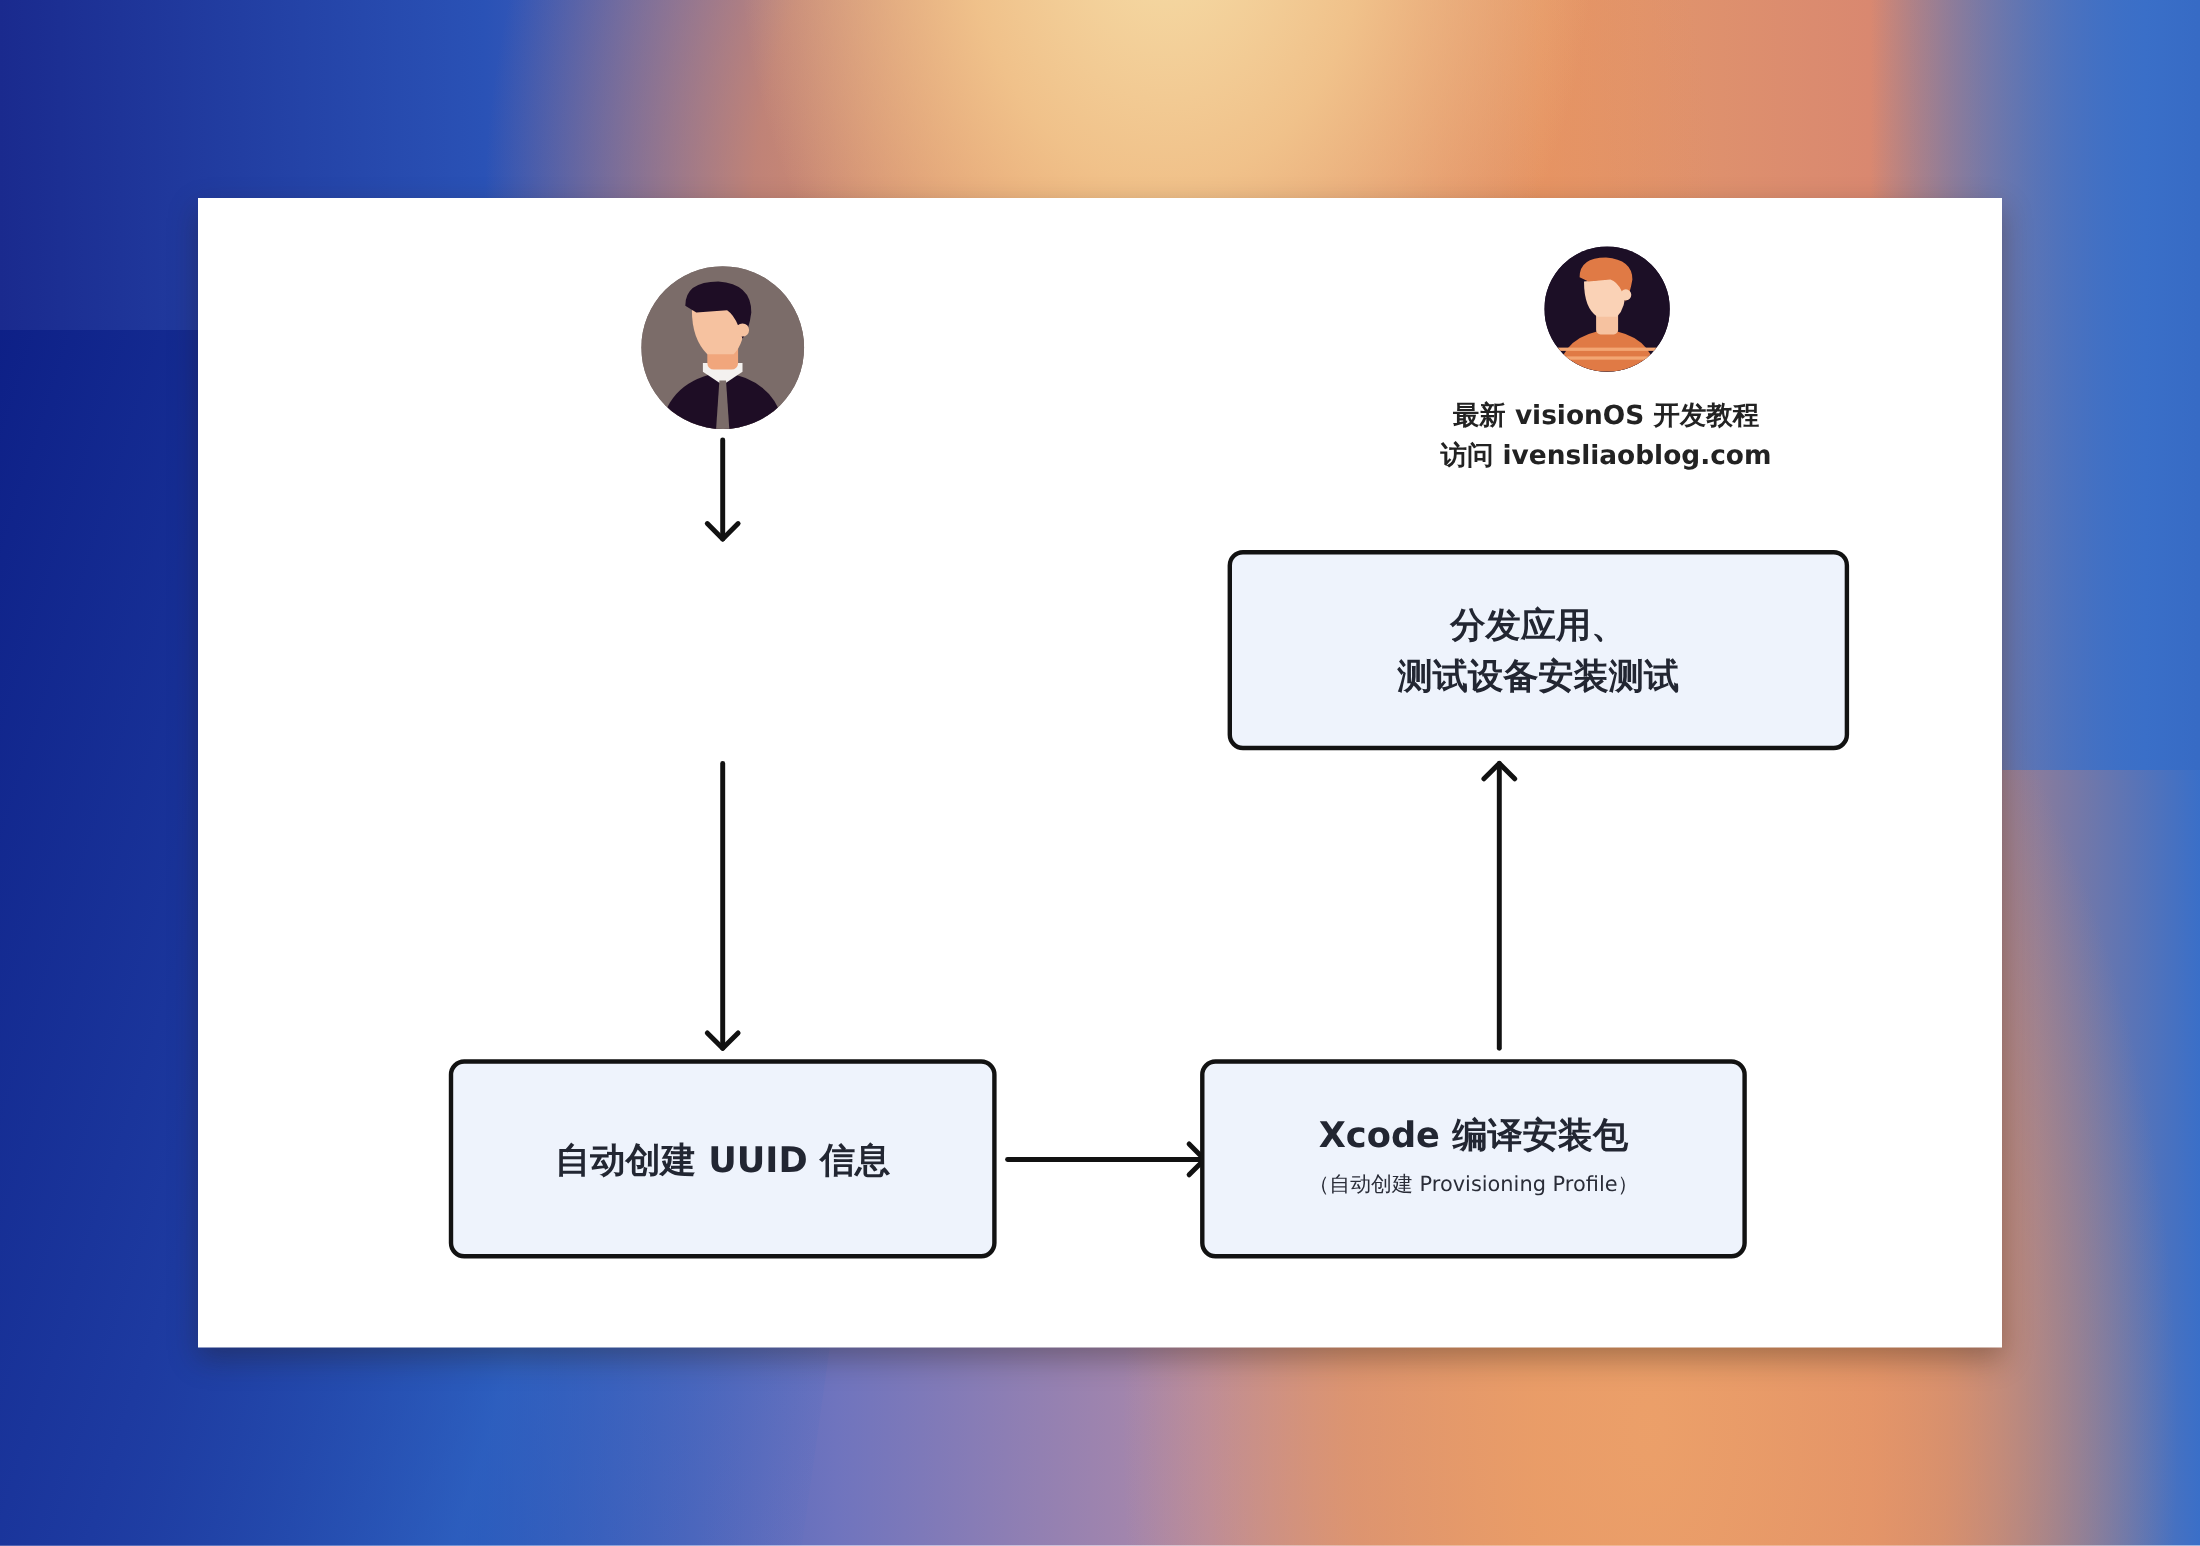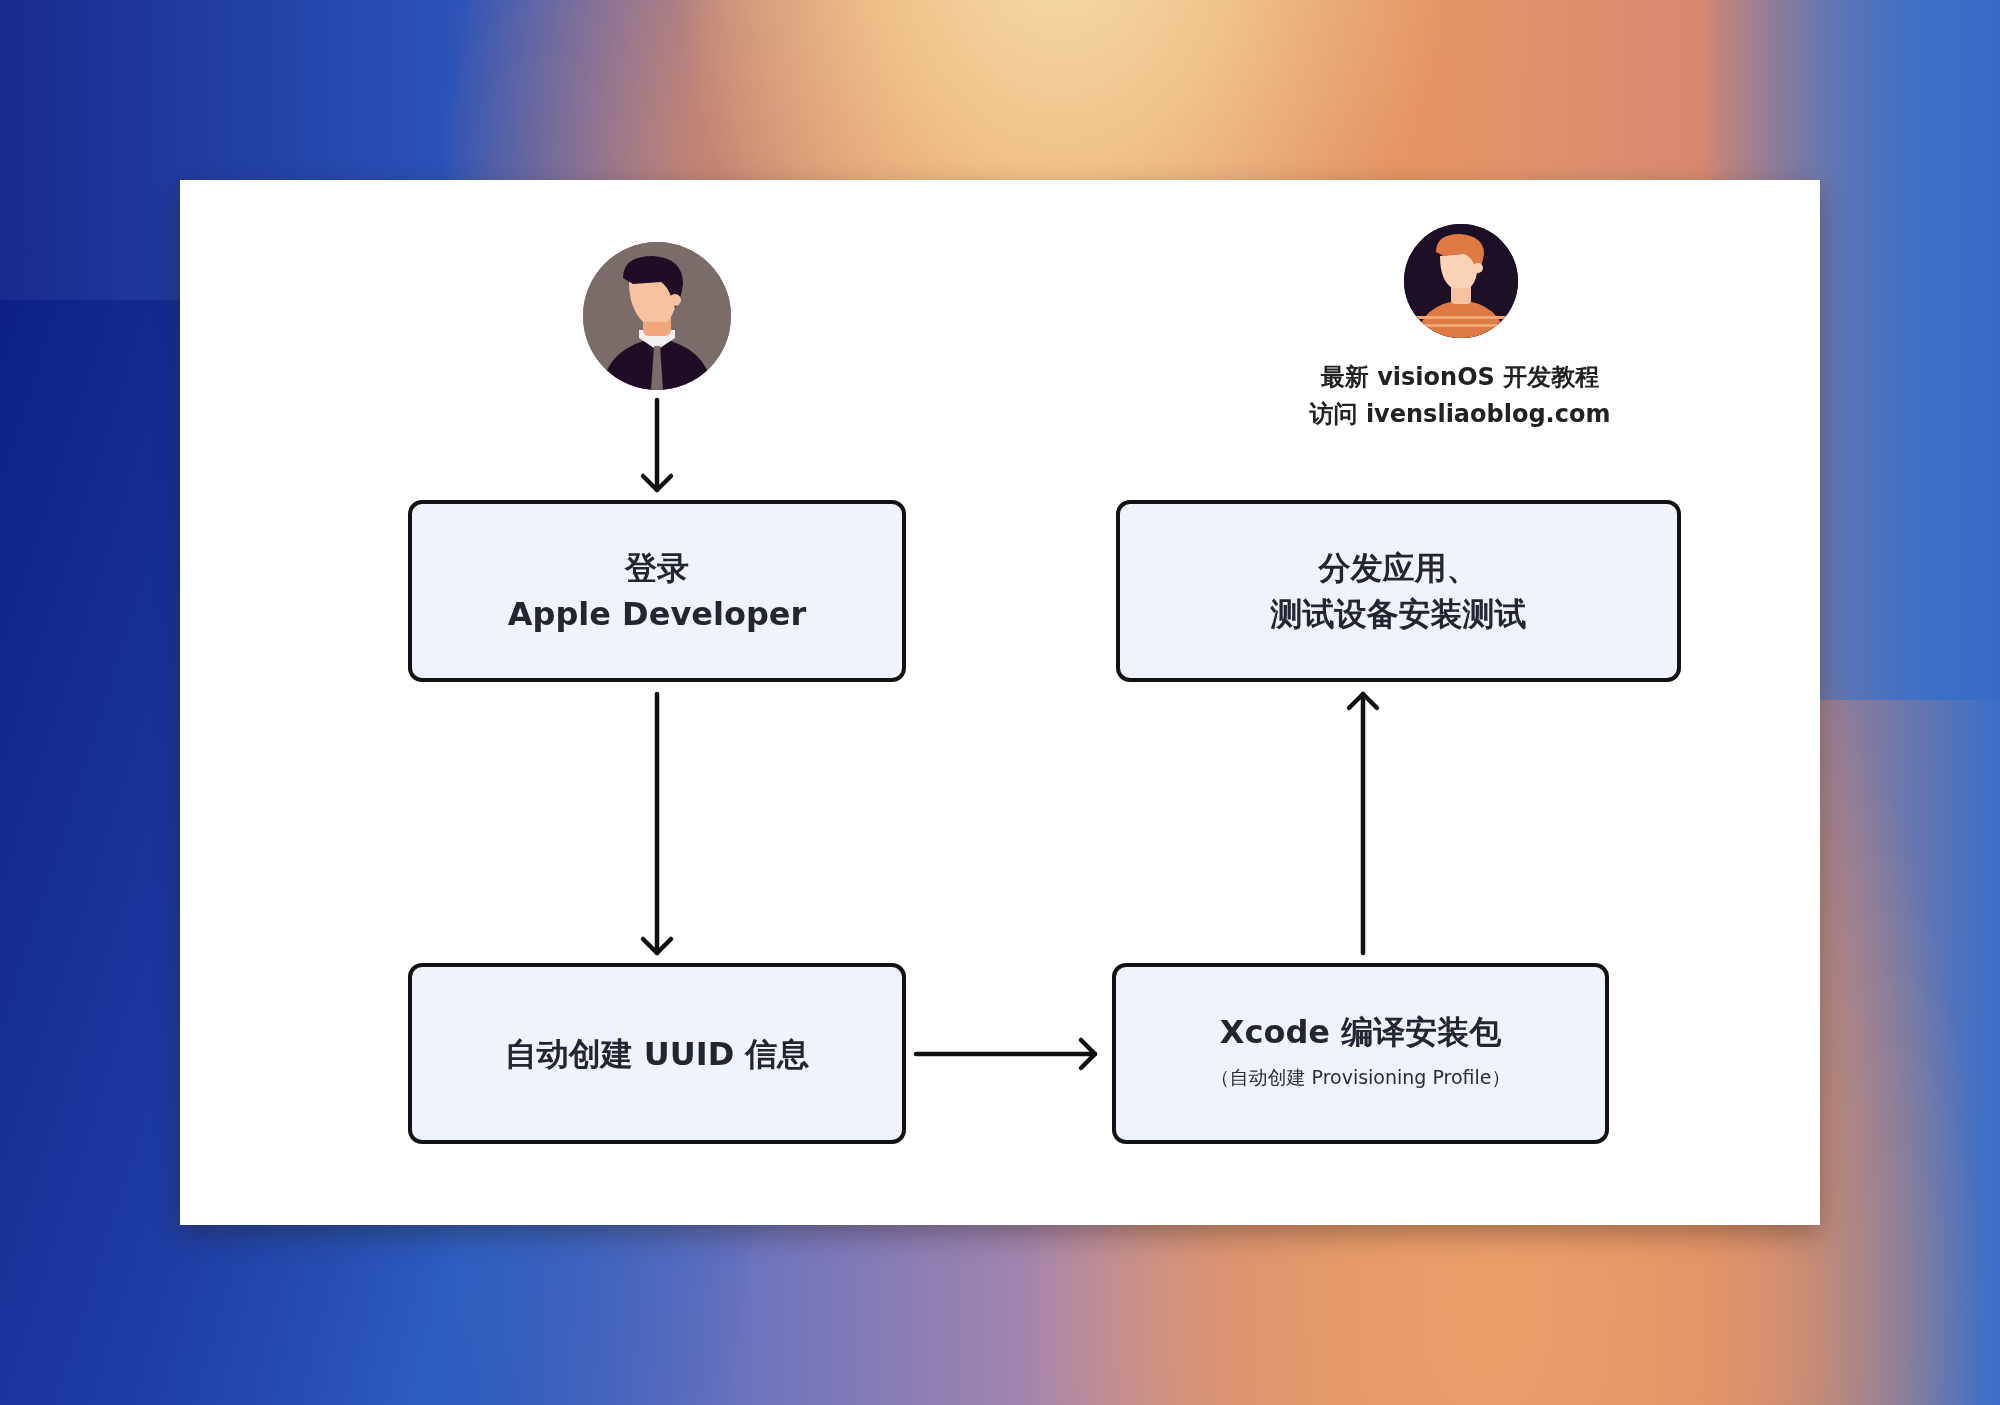--- a/index.html
+++ b/index.html
@@ -28,21 +28,21 @@
     position:absolute; box-sizing:border-box;
     background:#eef3fc; border:4px solid #121212; border-radius:14px;
     display:flex; flex-direction:column; align-items:center; justify-content:center;
     color:#222632; text-align:center;
   }
   .box .line { font-weight:bold; font-size:32px; line-height:46px; }
   .box .sub { font-weight:normal; font-size:19px; line-height:44px; color:#2a2d38; }
   #box-login   { left:228px; top:320px; width:498px; height:182px; }
   #box-uuid    { left:228px; top:783px; width:498px; height:181px; }
   #box-dist    { left:916px; top:320px; width:565px; height:182px;margin-left:20px; }
-  #box-xcode   { left:932px; top:783px; width:497px; height:181px; }
+  #box-xcode   { left:911px; top:783px; width:497px; height:181px; }
 
   .avatar { position:absolute; border-radius:50%; overflow:hidden; }
   #avatar-dev { left:403px; top:62px; width:148px; height:148px; background:#7a6b68; }
   #avatar-blog { left:1224px; top:44px; width:114px; height:114px; background:#1c0f26; }
 
   .caption { position:absolute; left:1030px; width:500px; text-align:center; color:#222; font-weight:bold; font-size:24px; }
   #caption-1 { top:181px; }
   #caption-2 { top:218px; }
 
   svg.arrows { position:absolute; left:0; top:0; width:1640px; height:1045px; overflow:visible; }
@@ -98,24 +98,20 @@
       <rect x="47" y="56" width="20" height="24" rx="4" fill="#f6c2a0"></rect>
       <path d="M36 32 Q36 56 48 64 L66 64 Q74 56 74 38 L72 28 Z" fill="#fad2b6"></path>
       <path d="M32 28 Q32 10 56 10 Q80 12 80 30 Q78 42 74 50 L70 40 Q66 32 60 30 L40 32 Z" fill="#e07a45"></path>
       <circle cx="74" cy="44" r="5" fill="#fad2b6"></circle>
     </svg>
   </div>
 
   <div class="caption" id="caption-1">最新 visionOS 开发教程</div>
   <div class="caption" id="caption-2">访问 ivensliaoblog.com</div>
 
-  <div class="box" id="box-login">
-    <div class="line">登录</div>
-    <div class="line">Apple Developer</div>
-  </div>
 
   <div class="box" id="box-uuid">
     <div class="line">自动创建 UUID 信息</div>
   </div>
 
   <div class="box" id="box-xcode">
     <div class="line">Xcode 编译安装包</div>
     <div class="sub">（自动创建 Provisioning Profile）</div>
   </div>
 

